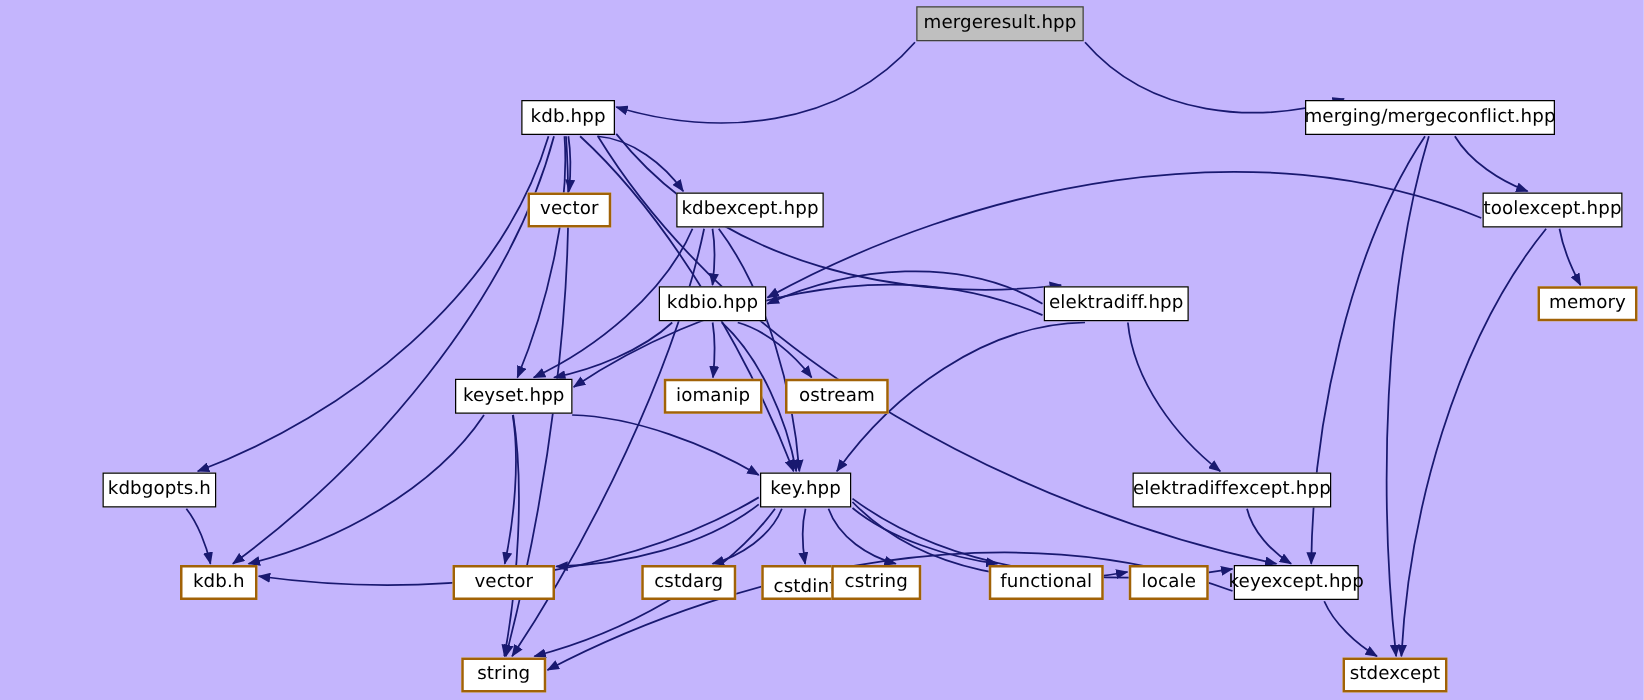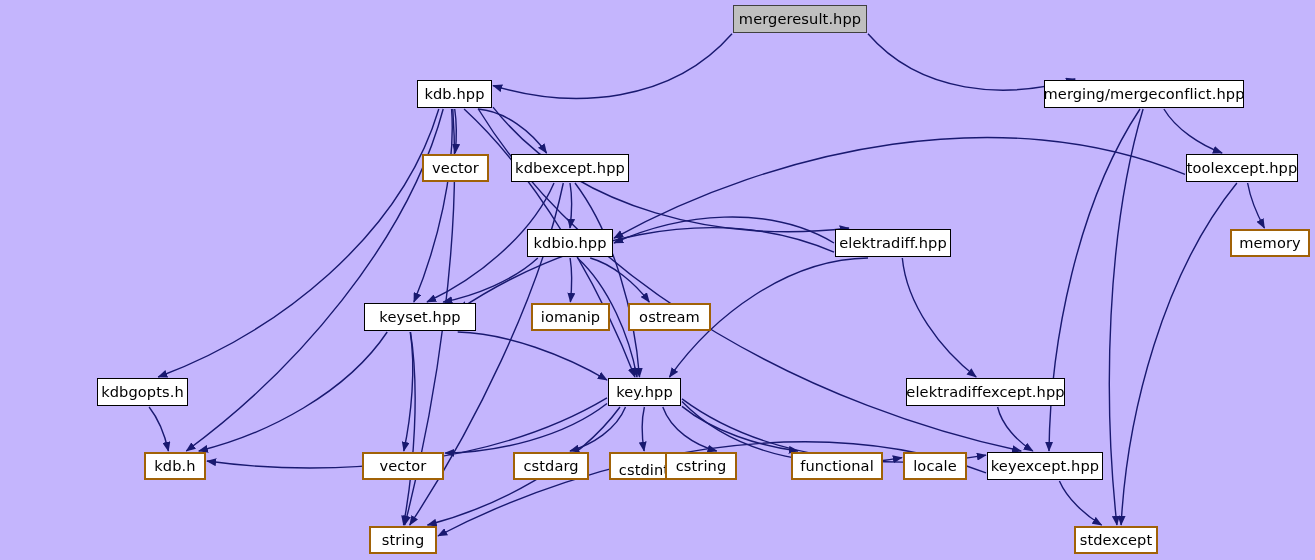--- a/index.html
+++ b/index.html
@@ -122,45 +122,45 @@
       </div>
       <div class="node hdr" style="left: 417px; top: 80px; width: 75px;">
         <span class="node-label">kdb.hpp</span>
       </div>
       <div class="node hdr" style="left: 1044px; top: 80px; width: 200px;">
         <span class="node-label">merging/mergeconflict.hpp</span>
       </div>
       <div class="node sys" style="left: 422px; top: 154px; width: 67px;">
         <span class="node-label">vector</span>
       </div>
-      <div class="node hdr" style="left: 511px; top: 154px; width: 118px;">
+      <div class="node hdr" style="left: 541px; top: 154px; width: 118px;">
         <span class="node-label">kdbexcept.hpp</span>
       </div>
       <div class="node hdr" style="left: 1186px; top: 154px; width: 112px;">
         <span class="node-label">toolexcept.hpp</span>
       </div>
       <div class="node hdr" style="left: 527px; top: 229px; width: 86px;">
         <span class="node-label">kdbio.hpp</span>
       </div>
       <div class="node hdr" style="left: 835px; top: 229px; width: 116px;">
         <span class="node-label">elektradiff.hpp</span>
       </div>
       <div class="node sys" style="left: 1230px; top: 229px; width: 80px;">
         <span class="node-label">memory</span>
       </div>
-      <div class="node hdr" style="left: 364px; top: 303px; width: 112px;">
+      <div class="node hdr" style="left: 364px; top: 303px; width: 94px;">
         <span class="node-label">keyset.hpp</span>
       </div>
       <div class="node sys" style="left: 531px; top: 303px; width: 79px;">
         <span class="node-label">iomanip</span>
       </div>
       <div class="node sys" style="left: 628px; top: 303px; width: 83px;">
         <span class="node-label">ostream</span>
       </div>
-      <div class="node hdr" style="left: 97px; top: 378px; width: 91px;">
+      <div class="node hdr" style="left: 82px; top: 378px; width: 91px;">
         <span class="node-label">kdbgopts.h</span>
       </div>
       <div class="node hdr" style="left: 608px; top: 378px; width: 73px;">
         <span class="node-label">key.hpp</span>
       </div>
       <div class="node hdr" style="left: 906px; top: 378px; width: 159px;">
         <span class="node-label">elektradiffexcept.hpp</span>
       </div>
       <div class="node sys" style="left: 144px; top: 452px; width: 62px;">
         <span class="node-label">kdb.h</span>
@@ -176,21 +176,21 @@
       </div>
       <div class="node sys" style="left: 665px; top: 452px; width: 72px;">
         <span class="node-label">cstring</span>
       </div>
       <div class="node sys" style="left: 791px; top: 452px; width: 92px;">
         <span class="node-label">functional</span>
       </div>
       <div class="node sys" style="left: 903px; top: 452px; width: 64px;">
         <span class="node-label">locale</span>
       </div>
-      <div class="node hdr" style="left: 987px; top: 452px; width: 116px;">
+      <div class="node hdr" style="left: 987px; top: 452px; width: 100px;">
         <span class="node-label">keyexcept.hpp</span>
       </div>
       <div class="node sys" style="left: 369px; top: 526px; width: 68px;">
         <span class="node-label">string</span>
       </div>
       <div class="node sys" style="left: 1074px; top: 526px; width: 84px;">
         <span class="node-label">stdexcept</span>
       </div>
     </div>
 </div>

